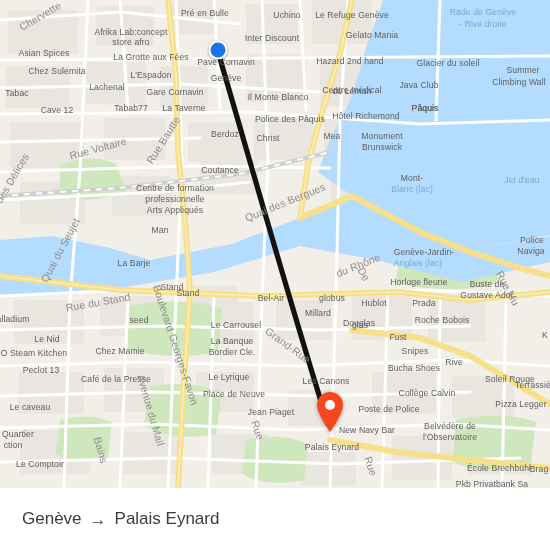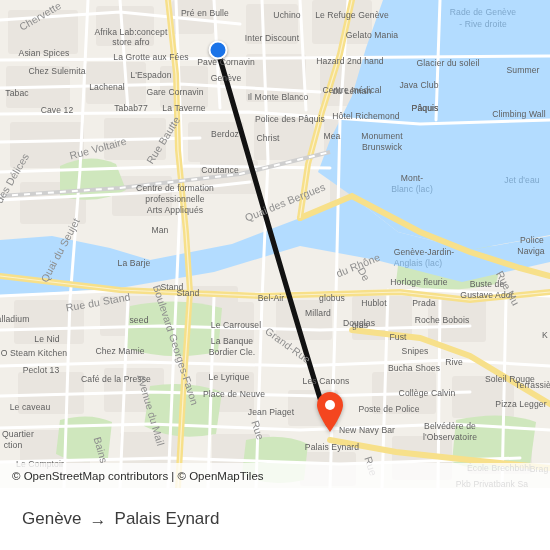--- a/index.html
+++ b/index.html
@@ -232,21 +232,21 @@
         <div class="lbl water-lbl" style="left: 483px; top: 24px;">- Rive droite</div>
         <div class="lbl poi" style="left: 131px; top: 32px;">Afrika Lab:concept</div>
         <div class="lbl poi" style="left: 131px; top: 42px;">store afro</div>
         <div class="lbl poi" style="left: 272px; top: 38px;">Inter Discount</div>
         <div class="lbl poi" style="left: 372px; top: 35px;">Gelato Mania</div>
         <div class="lbl poi" style="left: 151px; top: 57px;">La Grotte aux Fées</div>
         <div class="lbl poi" style="left: 226px; top: 62px;">Pavé Cornavin</div>
         <div class="lbl poi" style="left: 350px; top: 61px;">Hazard 2nd hand</div>
         <div class="lbl poi" style="left: 448px; top: 63px;">Glacier du soleil</div>
         <div class="lbl poi" style="left: 523px; top: 70px;">Summer</div>
-        <div class="lbl poi" style="left: 519px; top: 82px; margin-top: 32px;">Climbing Wall</div>
+        <div class="lbl poi" style="left: 519px; top: 82px;">Climbing Wall</div>
         <div class="lbl poi" style="left: 44px; top: 53px; text-align: center;">Asian Spices</div>
         <div class="lbl poi" style="left: 151px; top: 75px;">L'Espadon</div>
         <div class="lbl poi" style="left: 226px; top: 78px;">Genève</div>
         <div class="lbl poi" style="left: 57px; top: 71px;">Chez Sulemita</div>
         <div class="lbl poi" style="left: 107px; top: 87px;">Lachenal</div>
         <div class="lbl poi" style="left: 175px; top: 92px;">Gare Cornavin</div>
         <div class="lbl poi" style="left: 352px; top: 90px;">Centre médical</div>
         <div class="lbl poi" style="left: 352px; top: 91px;">du Léman</div>
         <div class="lbl poi" style="left: 419px; top: 85px;">Java Club</div>
         <div class="lbl poi" style="left: 17px; top: 93px;">Tabac</div>
@@ -344,23 +344,20 @@
     <div id="origin-marker" style="left: 218px; top: 50px; background: rgb(26, 115, 232);"></div>
 
     <div id="dest-marker" style="left: 330px; top: 437px;">
       <svg width="30" height="42" viewBox="0 0 30 42">
         <path d="M15 41 C15 41 28 23 28 14 A13 13 0 1 0 2 14 C2 23 15 41 15 41 Z" fill="#f4461f"></path>
         <circle cx="15" cy="14" r="5" fill="#ffffff"></circle>
       </svg>
     </div>
 
 
-    <div id="attribution">
-      <span>© OpenStreetMap contributors | © OpenMapTiles</span>
-    </div>
   </div>
 
   <div id="footer">
     <div id="route-summary">
       <span>Genève</span>
       <span id="arrow-icon">→</span>
       <span>Palais Eynard</span>
     </div>
   </div>
 

